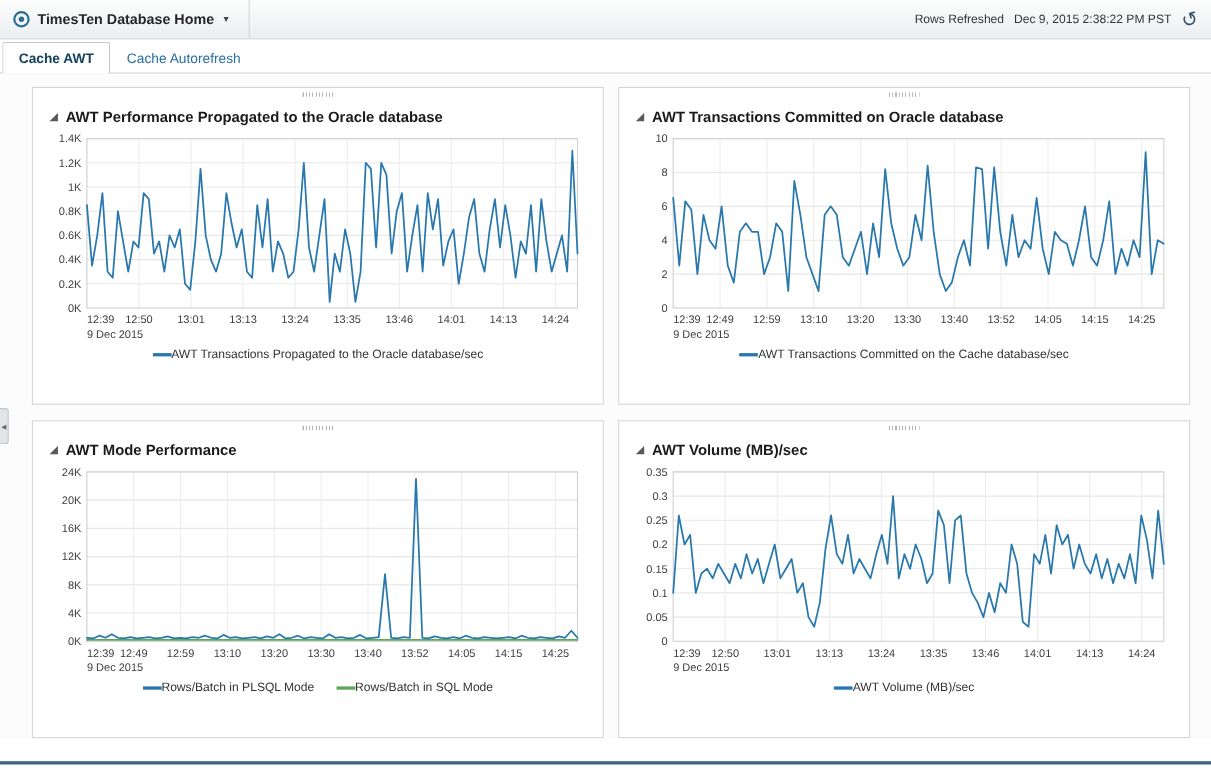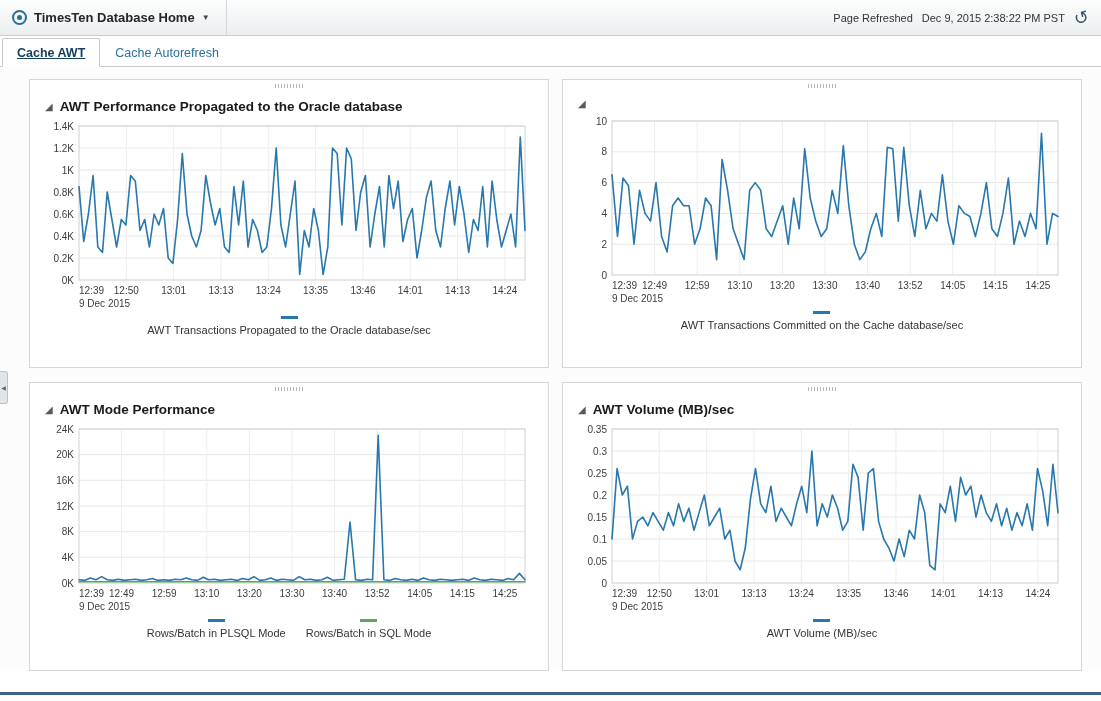--- a/index.html
+++ b/index.html
@@ -15,49 +15,49 @@
   .title-group { display:flex; align-items:center; gap:7px; height:100%; padding:0 16px 0 12px; border-right:1px solid #d2d6d9; cursor:pointer; }
   .target-icon { width:15px; height:15px; border:2px solid #2a6e95; border-radius:50%; position:relative; flex:0 0 auto; }
   .target-icon::after { content:""; position:absolute; left:50%; top:50%; width:5px; height:5px; margin:-2.5px 0 0 -2.5px; background:#2a6e95; border-radius:50%; }
   .app-title { font-size:13px; font-weight:bold; color:#262626; white-space:nowrap; }
   .caret { font-size:8px; color:#444; }
   .refresh-group { display:flex; align-items:center; gap:9px; padding-right:12px; font-size:11px; color:#333; }
   .refresh-time { font-weight:normal; }
   .refresh-icon { font-size:18px; color:#33566d; line-height:1; cursor:pointer; display:inline-block; transform:rotate(-15deg); }
   .tabbar { height:31px; background:#ffffff; border-bottom:1px solid #c8c8c8; display:flex; align-items:flex-end; padding-left:2px; }
   .tab { font-size:12.5px; padding:7px 14px 6px; color:#2a6f9e; cursor:pointer; border:1px solid transparent; position:relative; top:1px; white-space:nowrap; }
-  .tab.active { background:#fff; border:1px solid #c8c8c8; border-bottom-color:#fff; color:#17405c; font-weight:bold; border-radius:2px 2px 0 0;text-decoration:underline; }
+  .tab.active { background:#fff; border:1px solid #c8c8c8; border-bottom-color:#fff; color:#17405c; font-weight:bold; border-radius:2px 2px 0 0; }
   .content { padding:12px 19px 0 29px; display:grid; grid-template-columns:1fr 1fr; gap:14px 13px; background:#fcfcfc; }
   .panel { background:#fff; border:1px solid #d6d6d6; height:289px; position:relative; }
   .grip { position:absolute; top:4px; left:50%; width:28px; height:4px; margin-left:-14px;
           background:repeating-linear-gradient(90deg,#b5b5b5 0 1px,transparent 1px 3px); cursor:move; }
   .chart-title-row { display:flex; align-items:center; gap:7px; padding:19px 10px 0 15px; }
   .chart-marker { font-size:10px; color:#5a5a5a; line-height:1; }
   .chart-title { font-size:13.5px; font-weight:bold; color:#1a1a1a; white-space:nowrap; }
   svg.chart { display:block; margin:4px auto 0; }
   .tick { font-size:10px; fill:#3d3d3d; font-family:"Liberation Sans", sans-serif; }
   .legend { display:flex; justify-content:center; align-items:center; gap:20px; margin-top:0px; font-size:11px; color:#333; }
-  .legend-item { display:flex; align-items:center; gap:5px; cursor:pointer;flex-direction:column; }
+  .legend-item { display:flex; align-items:center; cursor:pointer; }
   .swatch { display:inline-block; width:17px; height:3px; flex:0 0 auto; }
   .collapse-handle { position:absolute; left:0; top:371px; width:8px; height:33px; background:#e2e5e7;
           border:1px solid #bcc1c4; border-left:none; border-radius:0 3px 3px 0; font-size:6px; color:#667;
           display:flex; align-items:center; justify-content:center; cursor:pointer; }
   .bottom-splitter { position:absolute; left:0; right:0; bottom:6px; height:3px; background:#3d6384; cursor:row-resize; }
 </style>
 </head>
 <body>
 
 <div class="topbar">
   <div class="title-group">
     <span class="target-icon"></span>
     <span class="app-title">TimesTen Database Home</span>
     <span class="caret">▼</span>
   </div>
   <div class="refresh-group">
-    <span>Page Refreshed</span>
+    <span>Rows Refreshed</span>
     <span class="refresh-time">Dec 9, 2015 2:38:22 PM PST</span>
     <span class="refresh-icon">↺</span>
   </div>
 </div>
 
 <div class="tabbar">
   <div class="tab active">Cache AWT</div>
   <div class="tab">Cache Autorefresh</div>
 </div>
 
@@ -113,20 +113,21 @@
           <span class="swatch" style="background: rgb(40, 120, 173);"></span>
           <span>AWT Transactions Propagated to the Oracle database/sec</span>
         </span>
       </div>
   </div>
 
   <div class="panel">
     <div class="grip"></div>
     <div class="chart-title-row">
       <span class="chart-marker">◢</span>
+      <span class="chart-title">AWT Transactions Committed on Oracle database</span>
     </div>
     <svg class="chart" width="500" height="198" viewBox="0 0 500 198">
         <text x="35" y="165.5" text-anchor="end" class="tick">0</text>
         <line x1="40" y1="131.2" x2="486" y2="131.2" stroke="#e7e7e7" stroke-width="1"></line>
         <text x="35" y="134.7" text-anchor="end" class="tick">2</text>
         <line x1="40" y1="100.4" x2="486" y2="100.4" stroke="#e7e7e7" stroke-width="1"></line>
         <text x="35" y="103.9" text-anchor="end" class="tick">4</text>
         <line x1="40" y1="69.6" x2="486" y2="69.6" stroke="#e7e7e7" stroke-width="1"></line>
         <text x="35" y="73.1" text-anchor="end" class="tick">6</text>
         <line x1="40" y1="38.8" x2="486" y2="38.8" stroke="#e7e7e7" stroke-width="1"></line>

